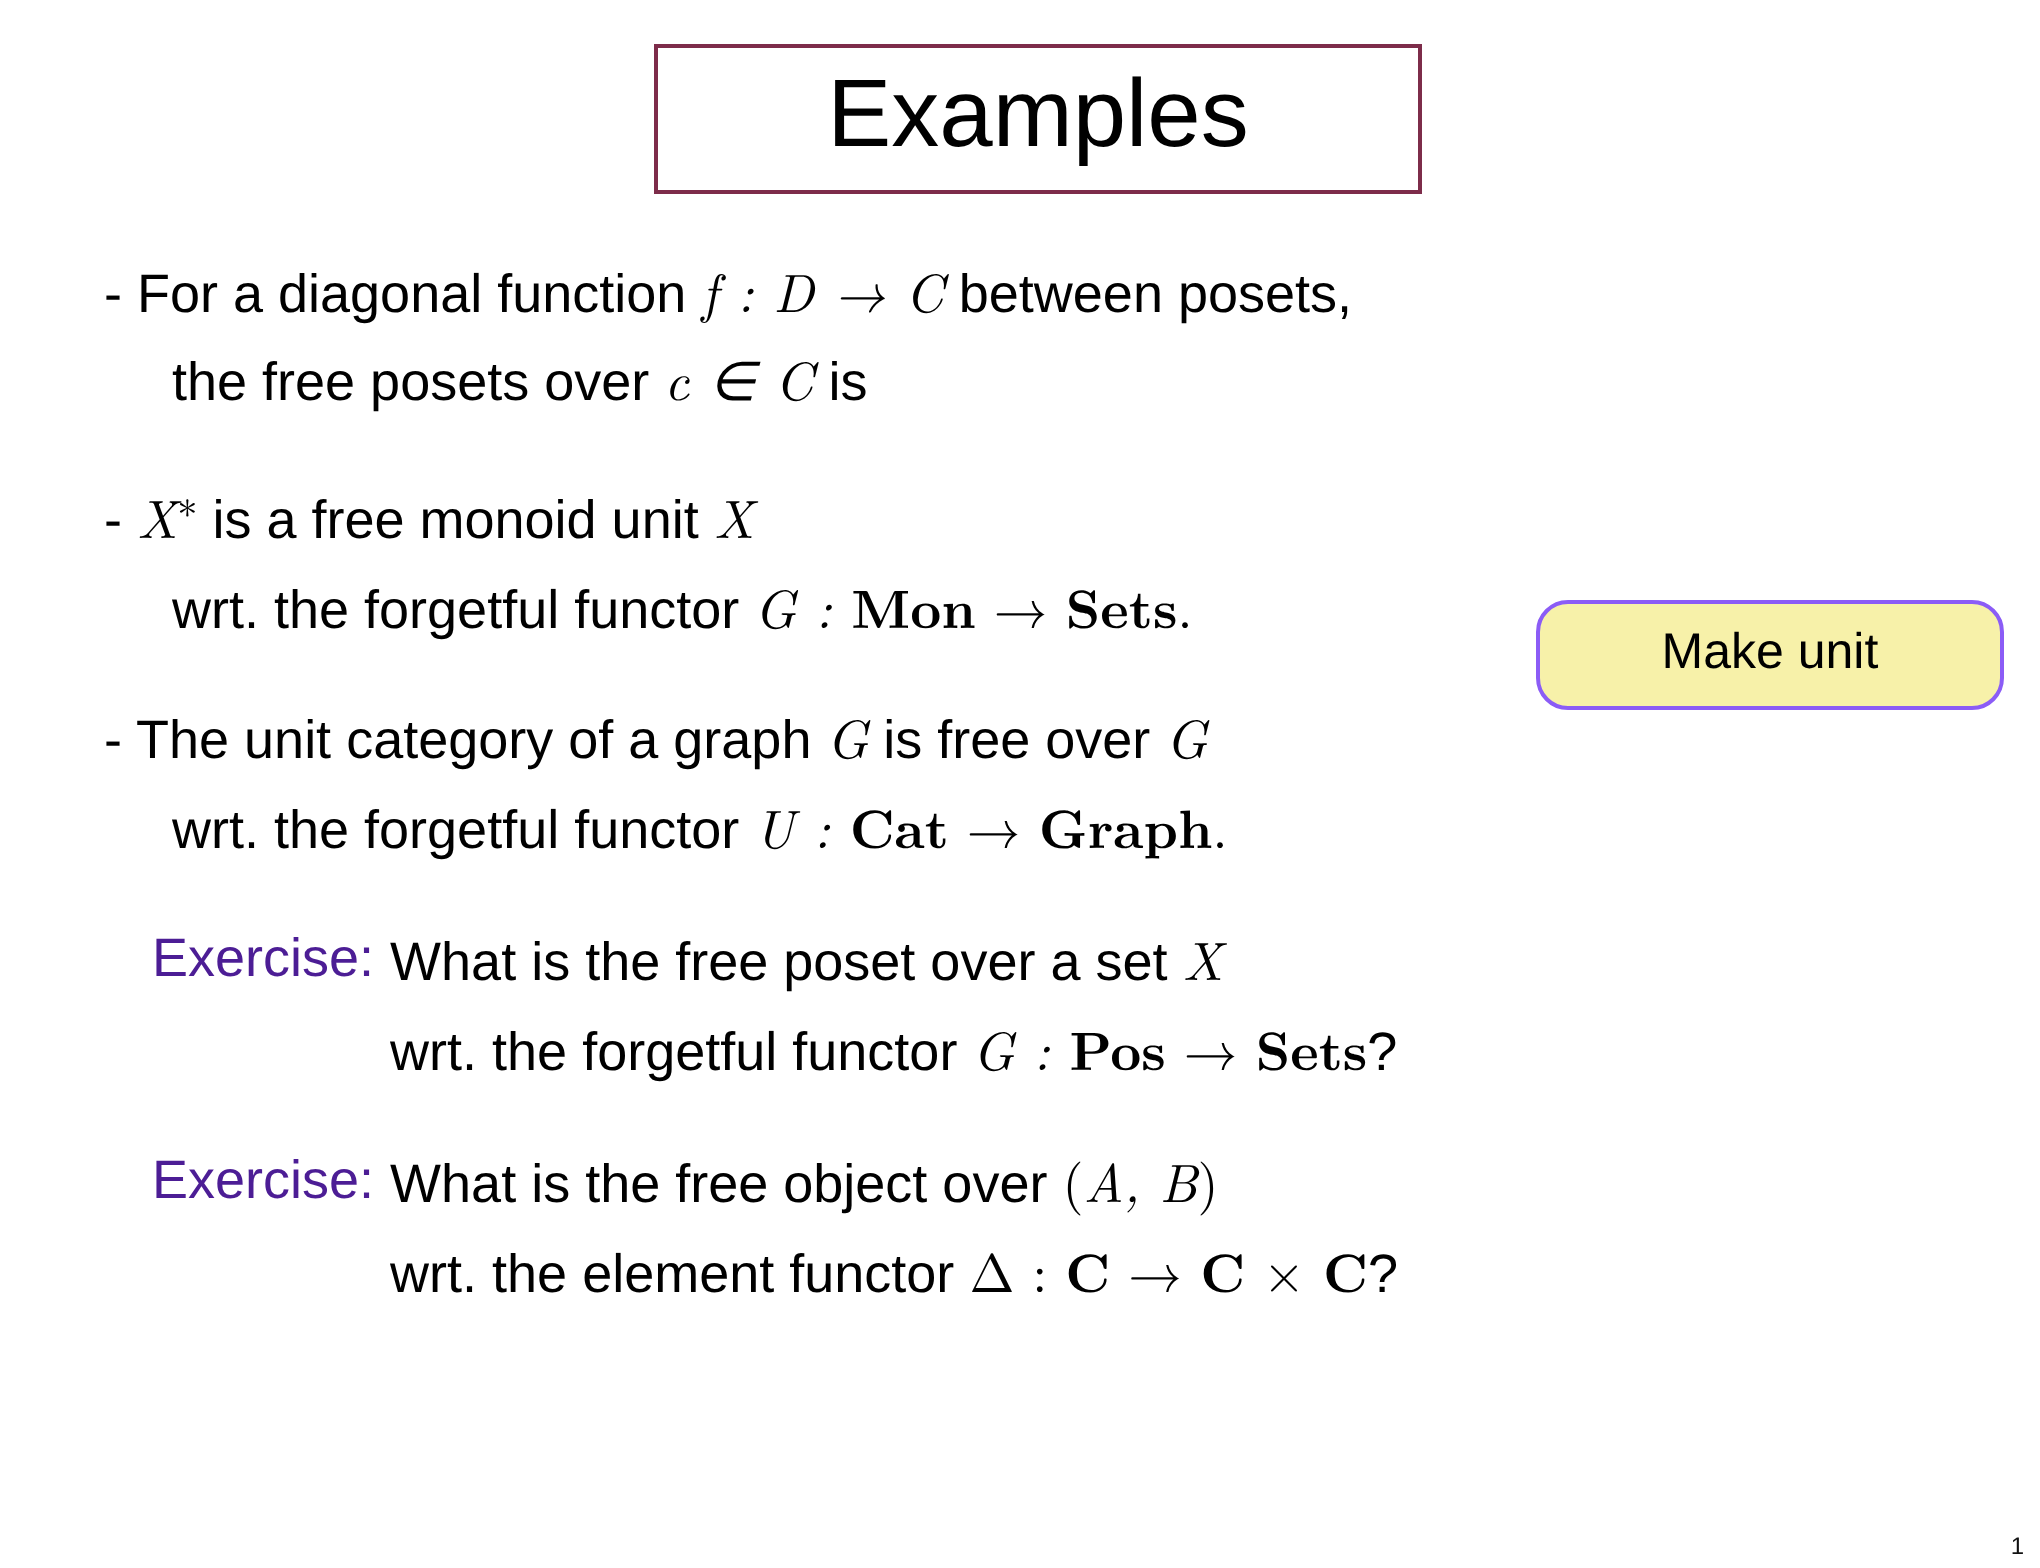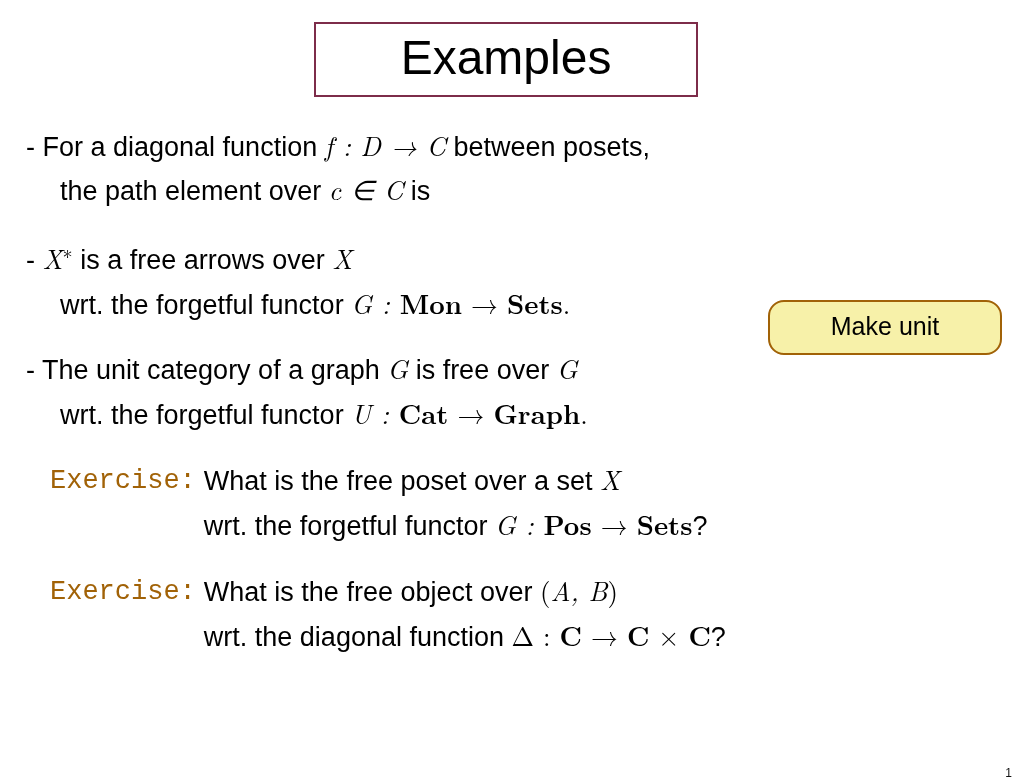--- a/index.html
+++ b/index.html
@@ -9,21 +9,21 @@
     height: 784px;
     background: #fff;
     font-family: "Gill Sans", "Gill Sans MT", "Segoe UI", "Helvetica Neue", Arial, sans-serif;
     color: #000;
   }
   .slide {
     position: relative;
     width: 1020px;
     height: 784px;
     box-sizing: border-box;
-    padding: 16px 34px 0 26px;
+    padding: 16px 34px 0 52px;
   }
   .title-box {
     border: 2px solid #7d2c4a;
     width: 380px;
     margin: 6px auto 28px auto;
     text-align: center;
     padding: 6px 0 10px 0;
   }
   .title-text {
     font-size: 48px;
@@ -54,30 +54,29 @@
     vertical-align: super;
     font-size: 0.75em;
     font-style: normal;
   }
   .callout {
     position: absolute;
     right: 18px;
     top: 300px;
     width: 218px;
     background: #f7f1a9;
-    border: 2px solid #a16207;
+    border: 2px solid #8b5cf6;
     border-radius: 16px;
     text-align: center;
     font-size: 25px;
     line-height: 1.3;
     padding: 8px 6px 10px 6px;
   }
   .exercise-label {
-    color: #a16207;
-    font-family: Liberation Mono, monospace;
+    color: #4c1d95;
   }
   .ex-row {
     display: flex;
   }
   .ex-col-label {
     flex: 0 0 auto;
     padding-right: 8px;
   }
   .page-num {
     position: absolute;
@@ -95,27 +94,27 @@
 
   <div class="title-box">
     <span class="title-text">Examples</span>
   </div>
 
   <div class="block">
     <div>
       <span>- For a diagonal function </span><span class="math">f : D → C</span><span>  between posets,</span>
     </div>
     <div class="indent-line">
-      <span>the path element over </span><span class="math">c ∈ C</span><span>  is</span>
+      <span>the free posets over </span><span class="math">c ∈ C</span><span>  is</span>
     </div>
   </div>
 
   <div class="block">
     <div>
-      <span>- </span><span class="math">X</span><span class="math sup">∗</span><span> is a free arrows over </span><span class="math">X</span>
+      <span>- </span><span class="math">X</span><span class="math sup">∗</span><span> is a free monoid unit </span><span class="math">X</span>
     </div>
     <div class="indent-line">
       <span>wrt. the forgetful functor </span><span class="math">G : </span><span class="mathbf">Mon</span><span class="mathup"> → </span><span class="mathbf">Sets</span><span class="mathup">.</span>
     </div>
   </div>
 
   <div class="callout">
     <div>Make unit</div>
   </div>
 
@@ -143,21 +142,21 @@
   </div>
 
   <div class="block" style="padding-left:24px;">
     <div class="ex-row">
       <div class="ex-col-label"><span class="exercise-label">Exercise: </span></div>
       <div>
         <div>
           <span>What is the free object over </span><span class="mathup">(</span><span class="math">A, B</span><span class="mathup">)</span>
         </div>
         <div>
-          <span>wrt. the diagonal function </span><span class="mathup">Δ : </span><span class="mathbf">C</span><span class="mathup"> → </span><span class="mathbf">C</span><span class="mathup"> × </span><span class="mathbf">C</span><span>?</span>
+          <span>wrt. the element functor </span><span class="mathup">Δ : </span><span class="mathbf">C</span><span class="mathup"> → </span><span class="mathbf">C</span><span class="mathup"> × </span><span class="mathbf">C</span><span>?</span>
         </div>
       </div>
     </div>
   </div>
 
   <div class="page-num">1</div>
 
 </div>
 
 </body></html>

